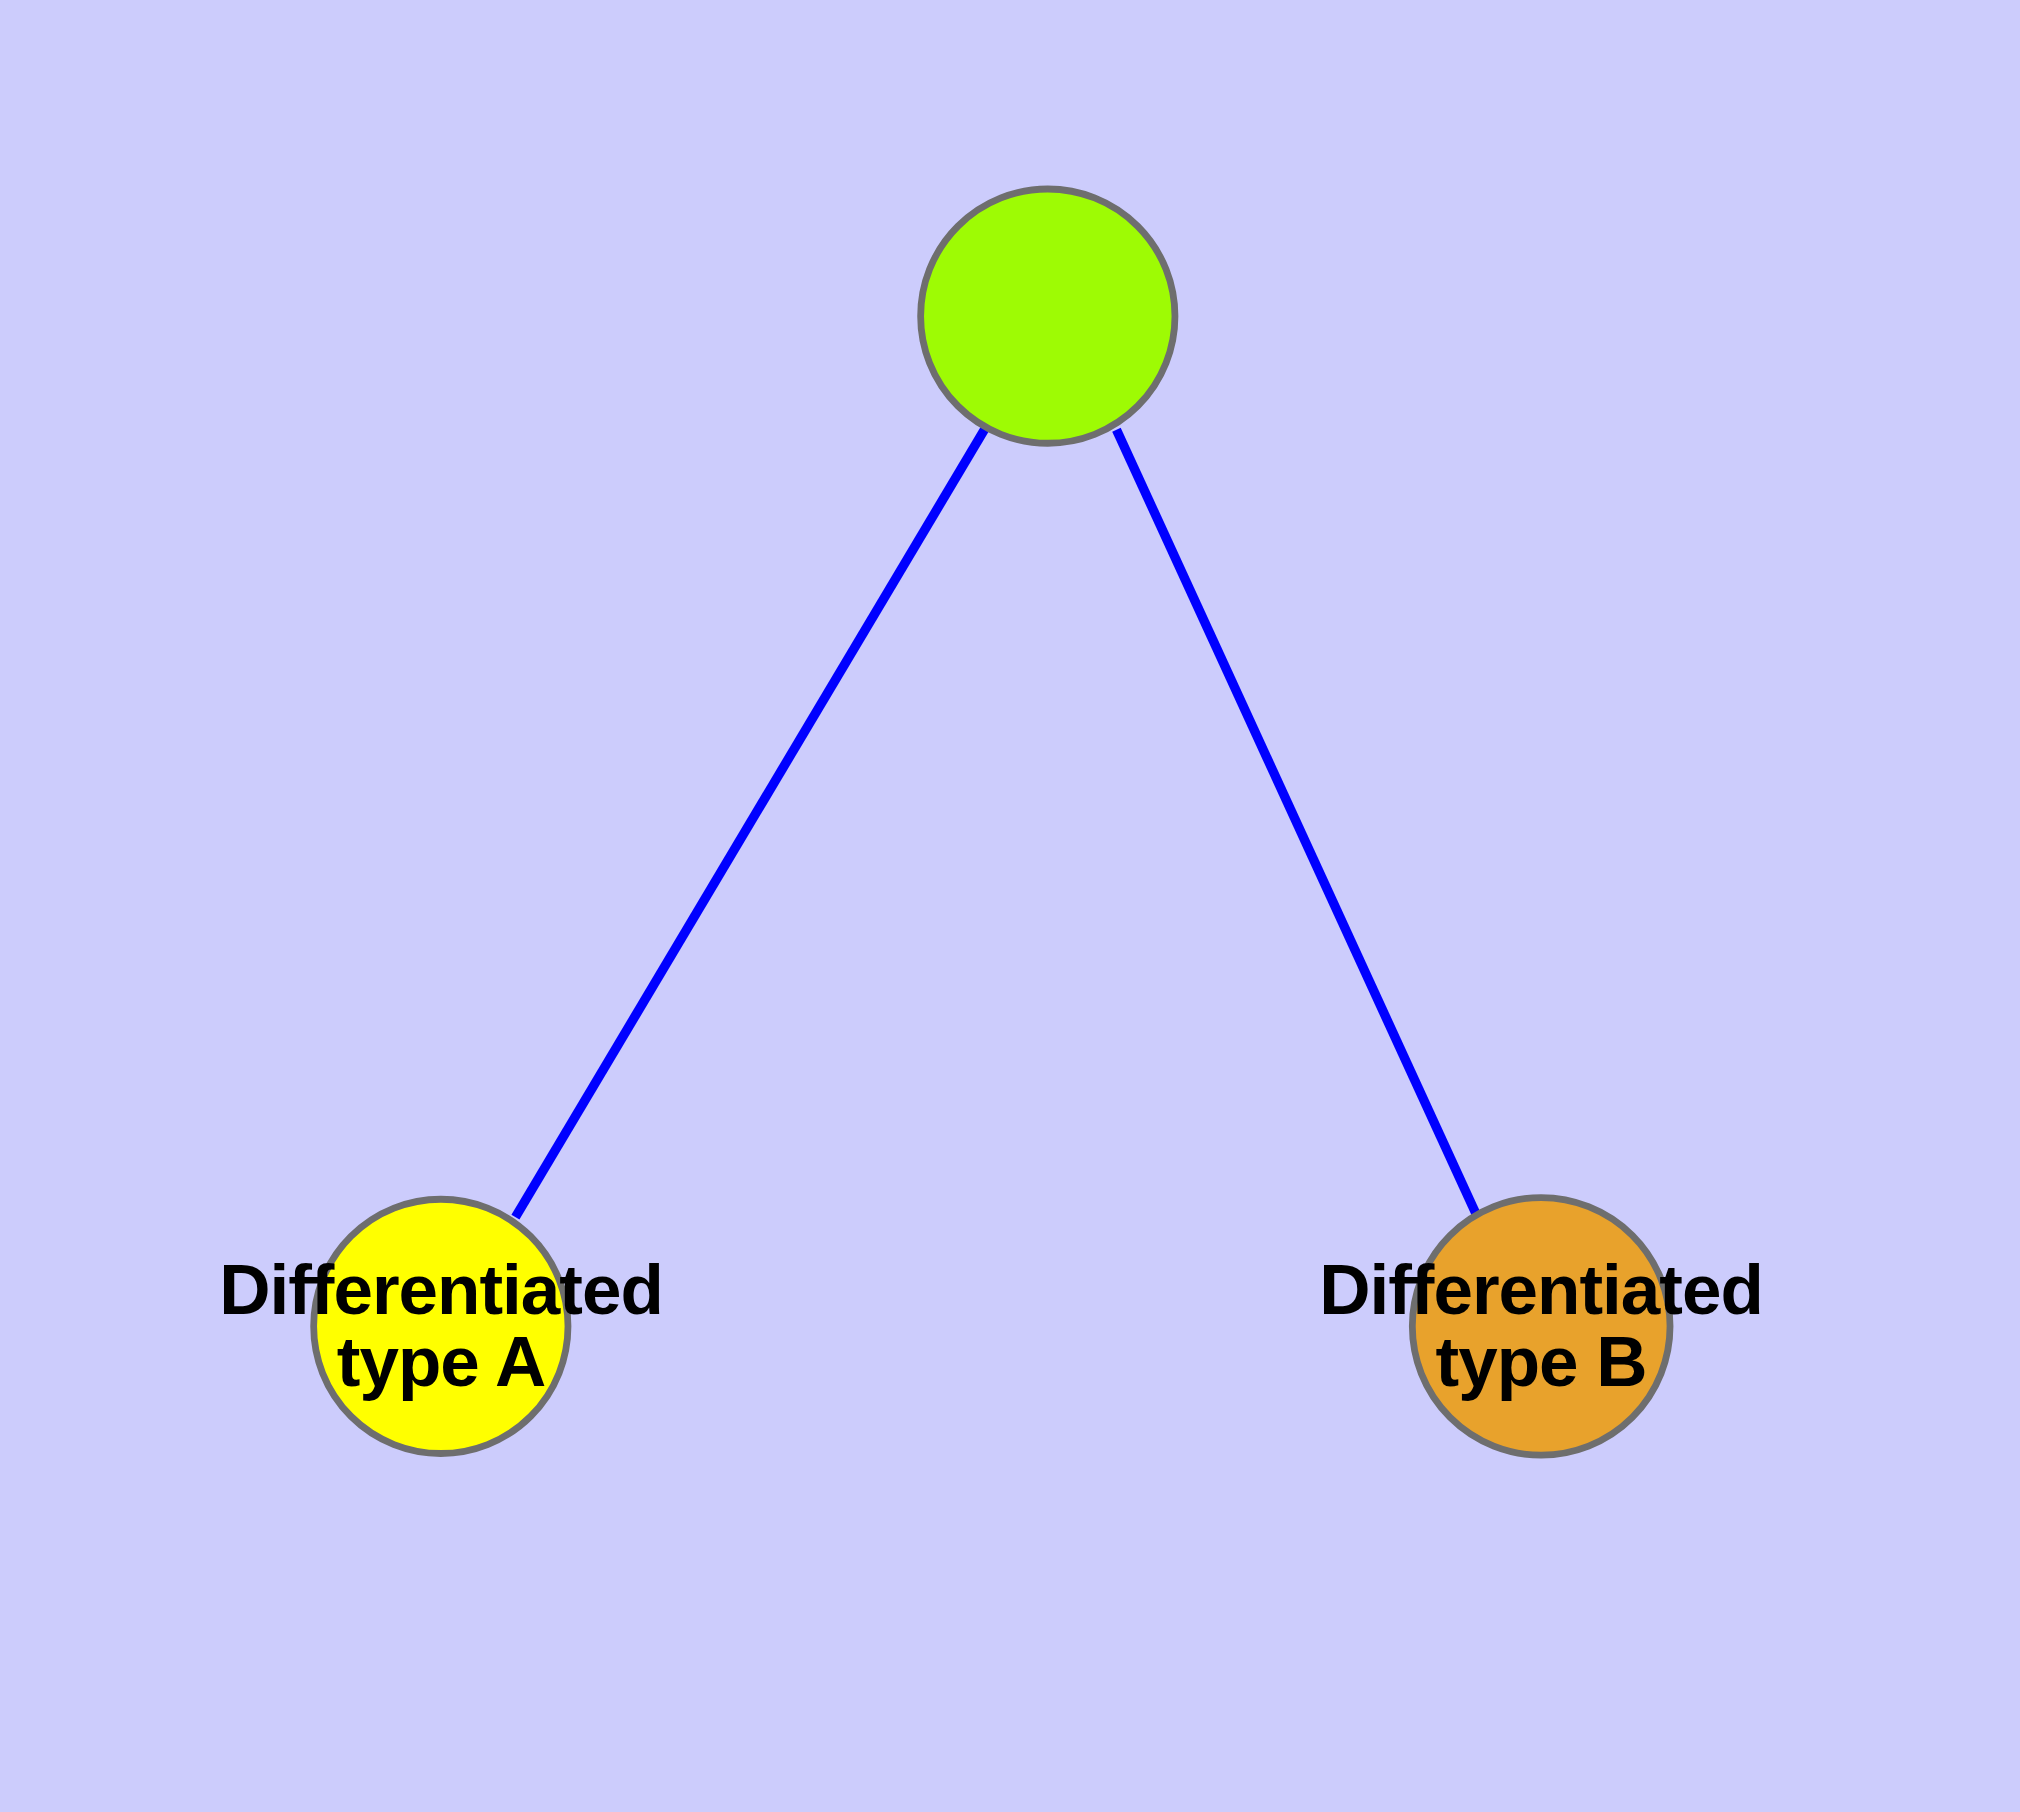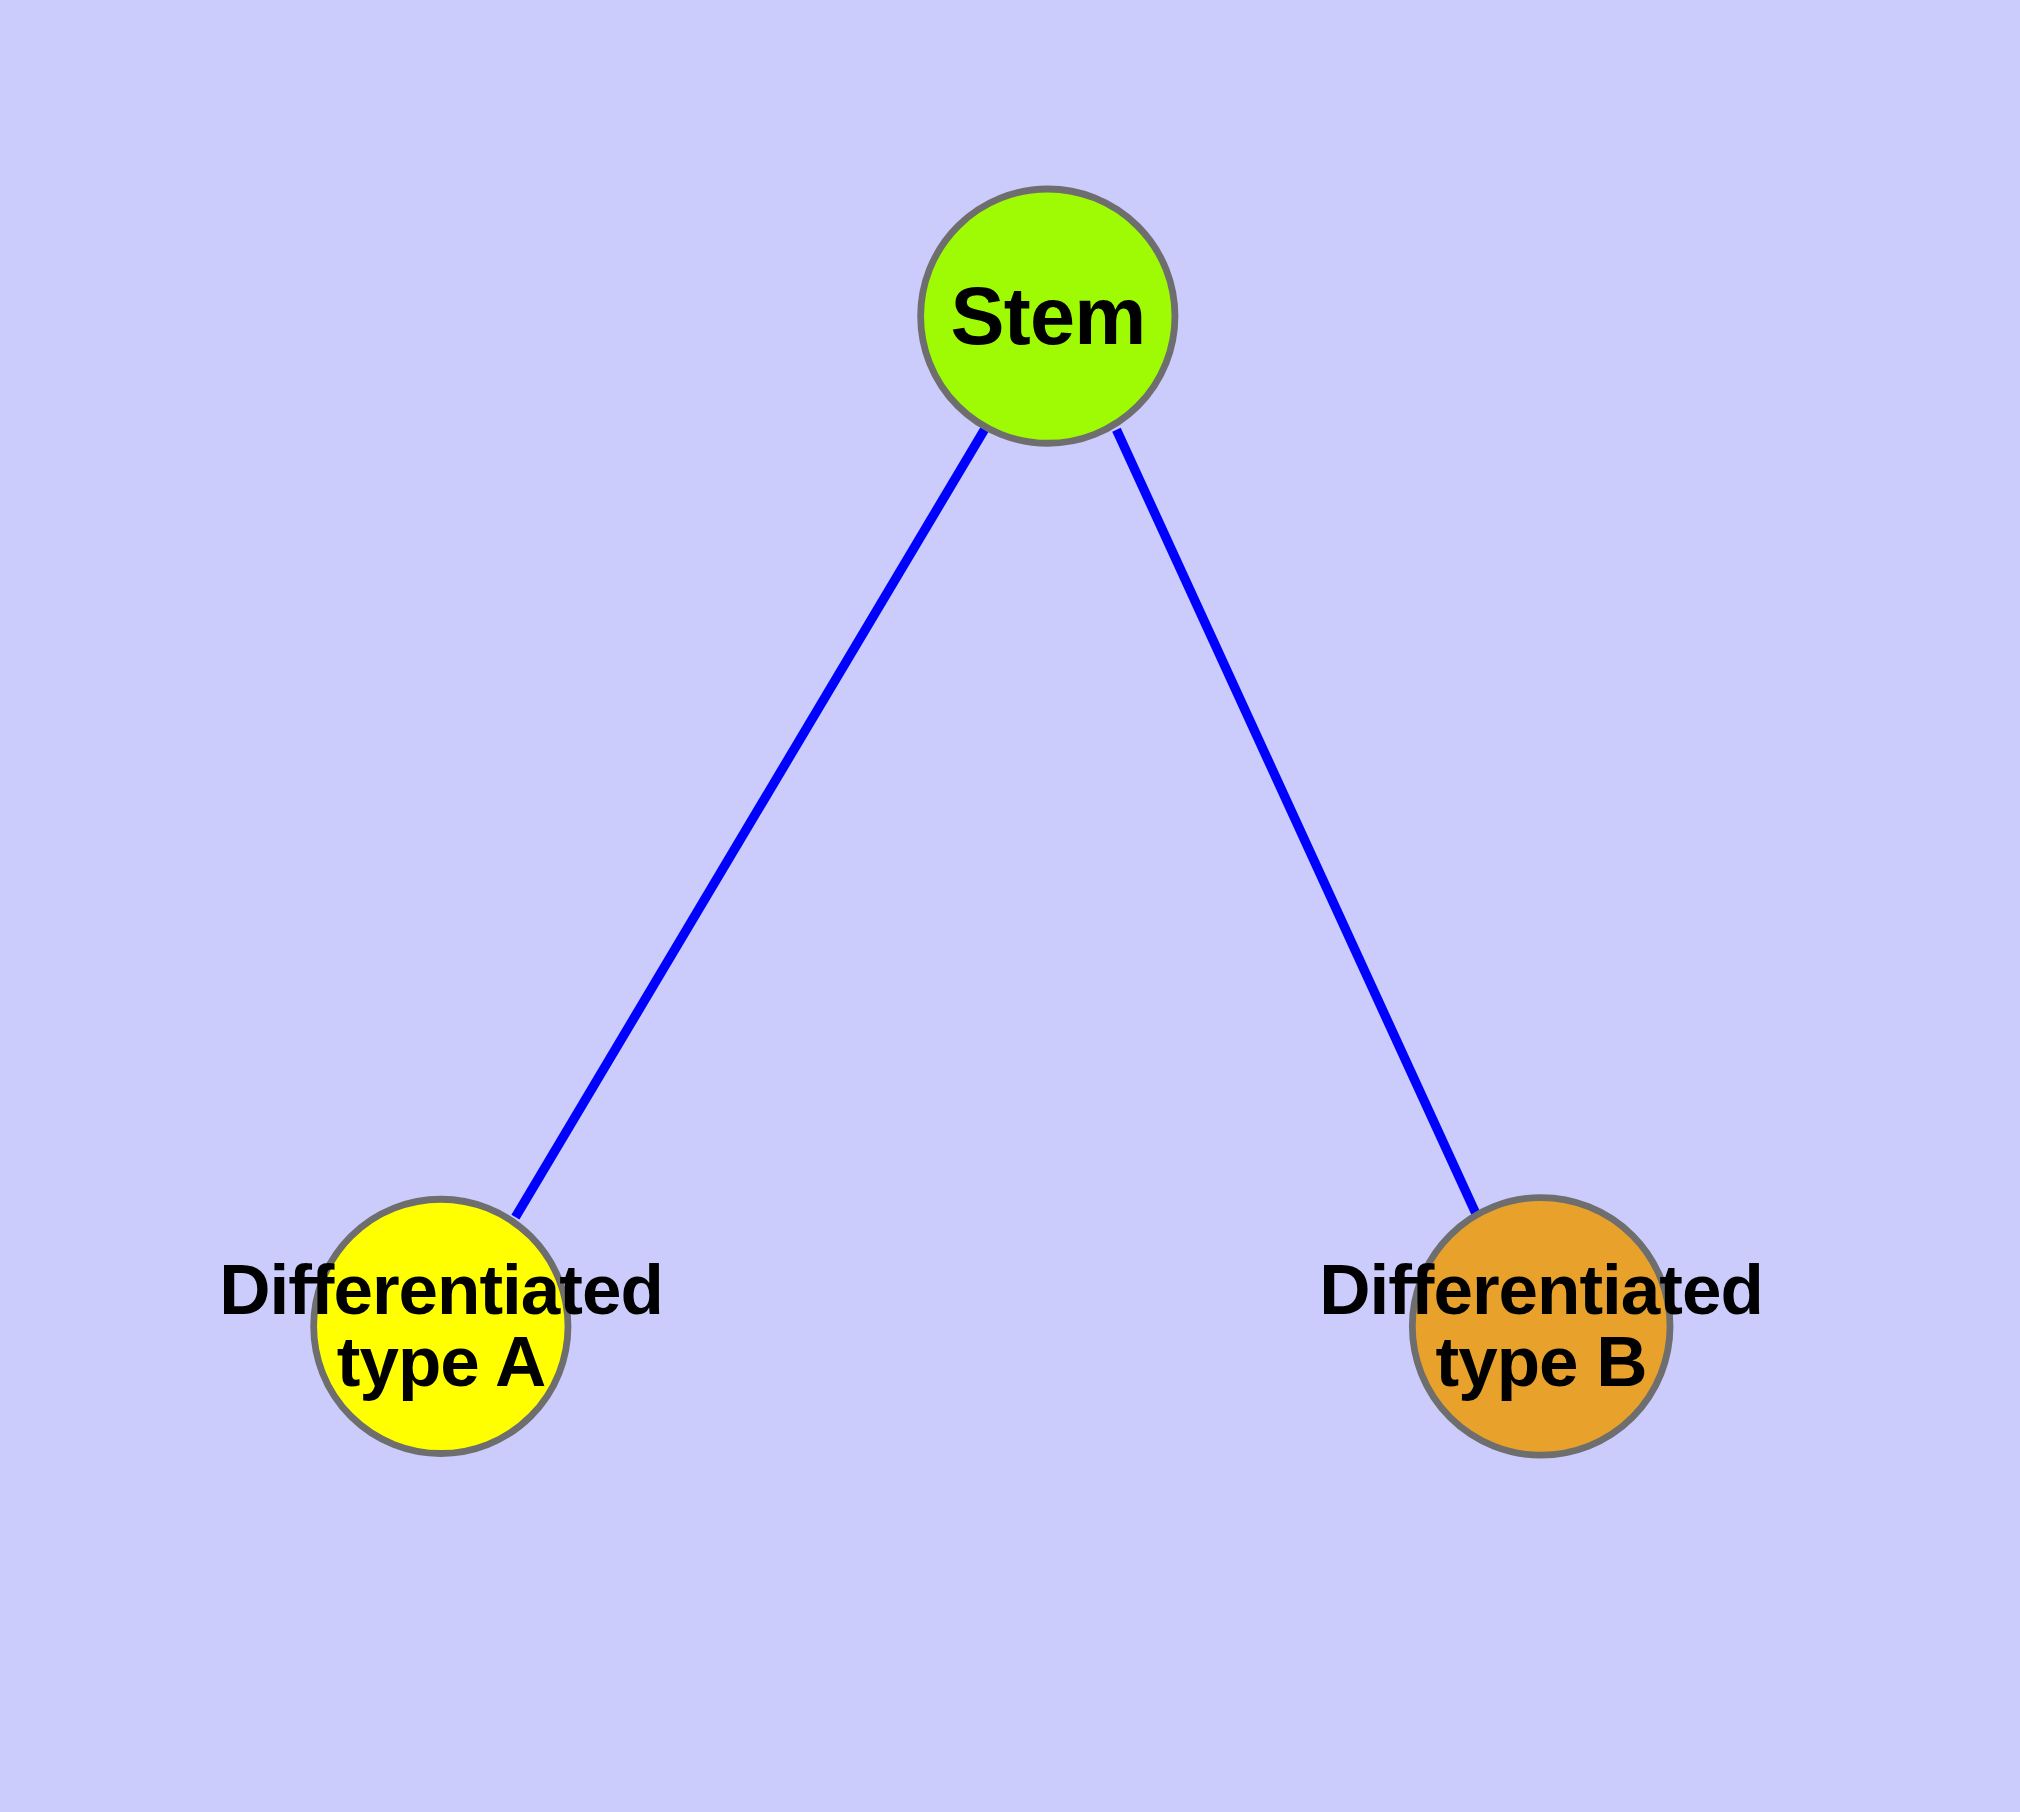--- a/index.html
+++ b/index.html
@@ -51,21 +51,20 @@
       <line id="edge-1" stroke-linecap="butt" x1="1317" y1="507" x2="1741" y2="1432" stroke="#0000ff" stroke-width="11"></line>
     </g>
 
     <g id="node-layer">
       <circle id="node-0" cx="1236" cy="373" r="150" fill="#9efb04" stroke="#6e6e6e" stroke-width="8"></circle>
       <circle id="node-1" cx="520" cy="1565" r="150" fill="#ffff00" stroke="#6e6e6e" stroke-width="8"></circle>
       <circle id="node-2" cx="1818" cy="1565" r="152" fill="#e8a22c" stroke="#6e6e6e" stroke-width="8"></circle>
     </g>
   </svg>
 
-  <div class="node-label label-stem" id="label-0" style="left: 1048px; top: 316px; color: rgb(0, 0, 0);">Stem</div>
 
   <div class="node-label label-typea" id="label-1" style="left: 441px; top: 1326px; color: rgb(0, 0, 0);">Differentiated
 type A</div>
 
   <div class="node-label label-typeb" id="label-2" style="left: 1541px; top: 1326px; color: rgb(0, 0, 0);">Differentiated
 type B</div>
 
 </div>
 
 

